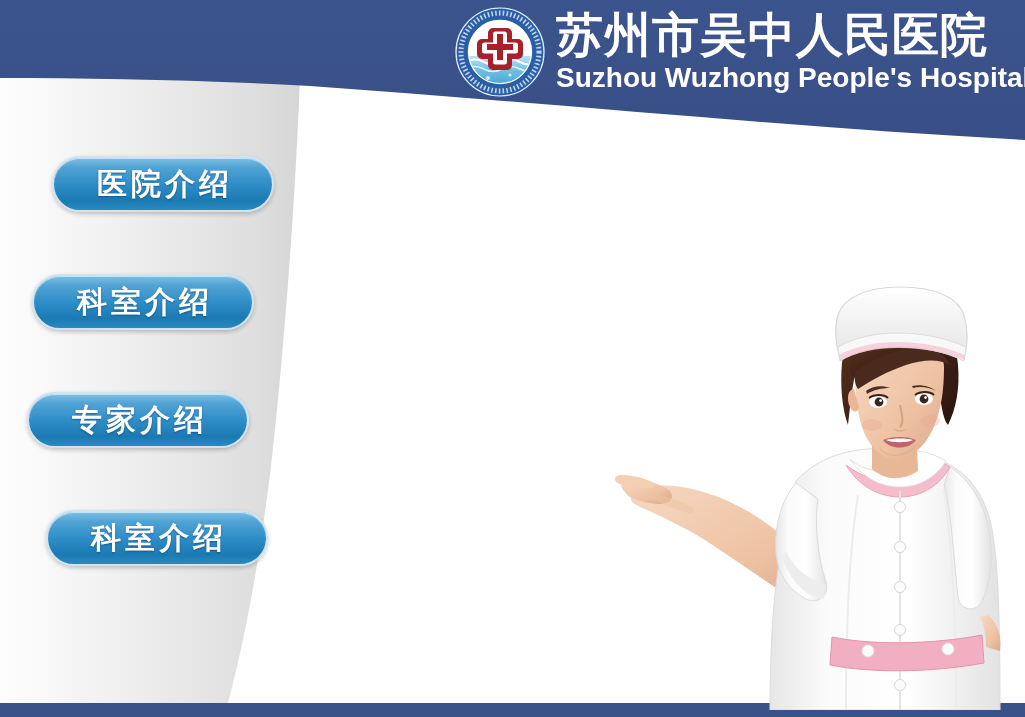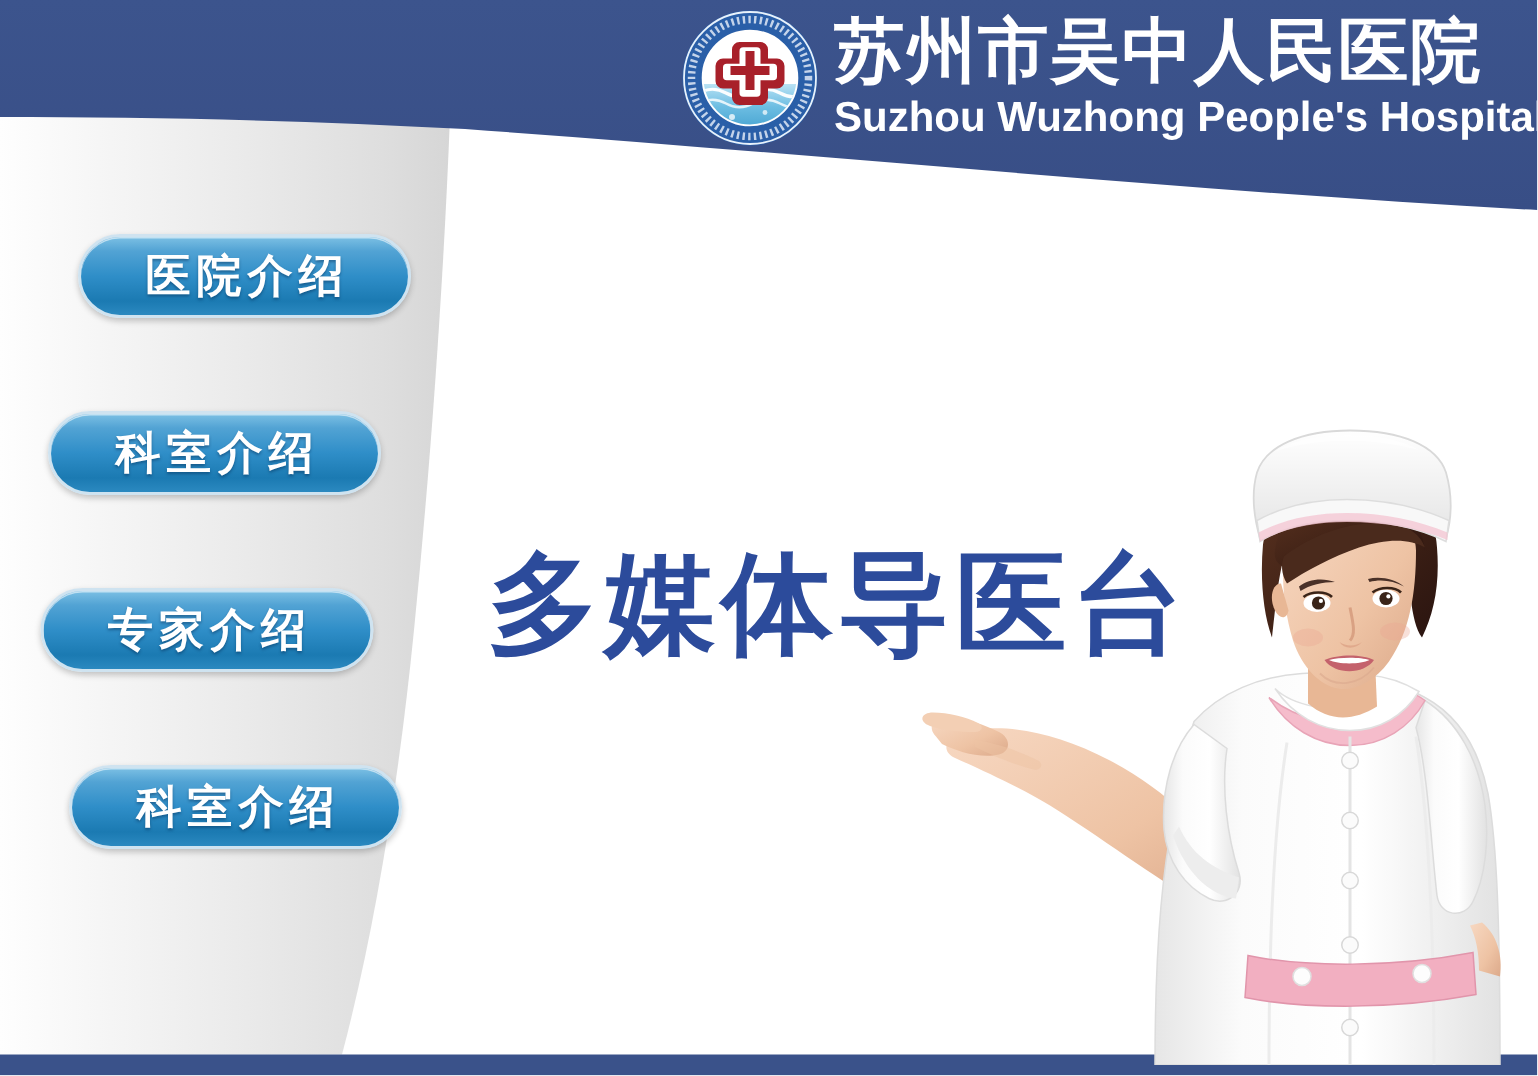--- a/index.html
+++ b/index.html
@@ -179,21 +179,20 @@
 
     <div class="navbtn b2">
       <span>专家介绍</span>
     </div>
 
     <div class="navbtn b3">
       <span>科室介绍</span>
     </div>
   </div>
 
-  <div class="main-title">多媒体导医台</div>
 
   <svg id="nurse" viewBox="0 0 425 425">
     <defs>
       <linearGradient id="uniformG" x1="0" y1="0" x2="1" y2="0">
         <stop offset="0%" stop-color="#e6e6e6"></stop>
         <stop offset="25%" stop-color="#fbfbfb"></stop>
         <stop offset="60%" stop-color="#ffffff"></stop>
         <stop offset="100%" stop-color="#e2e2e2"></stop>
       </linearGradient>
       <linearGradient id="skinG" x1="0" y1="0" x2="1" y2="1">

